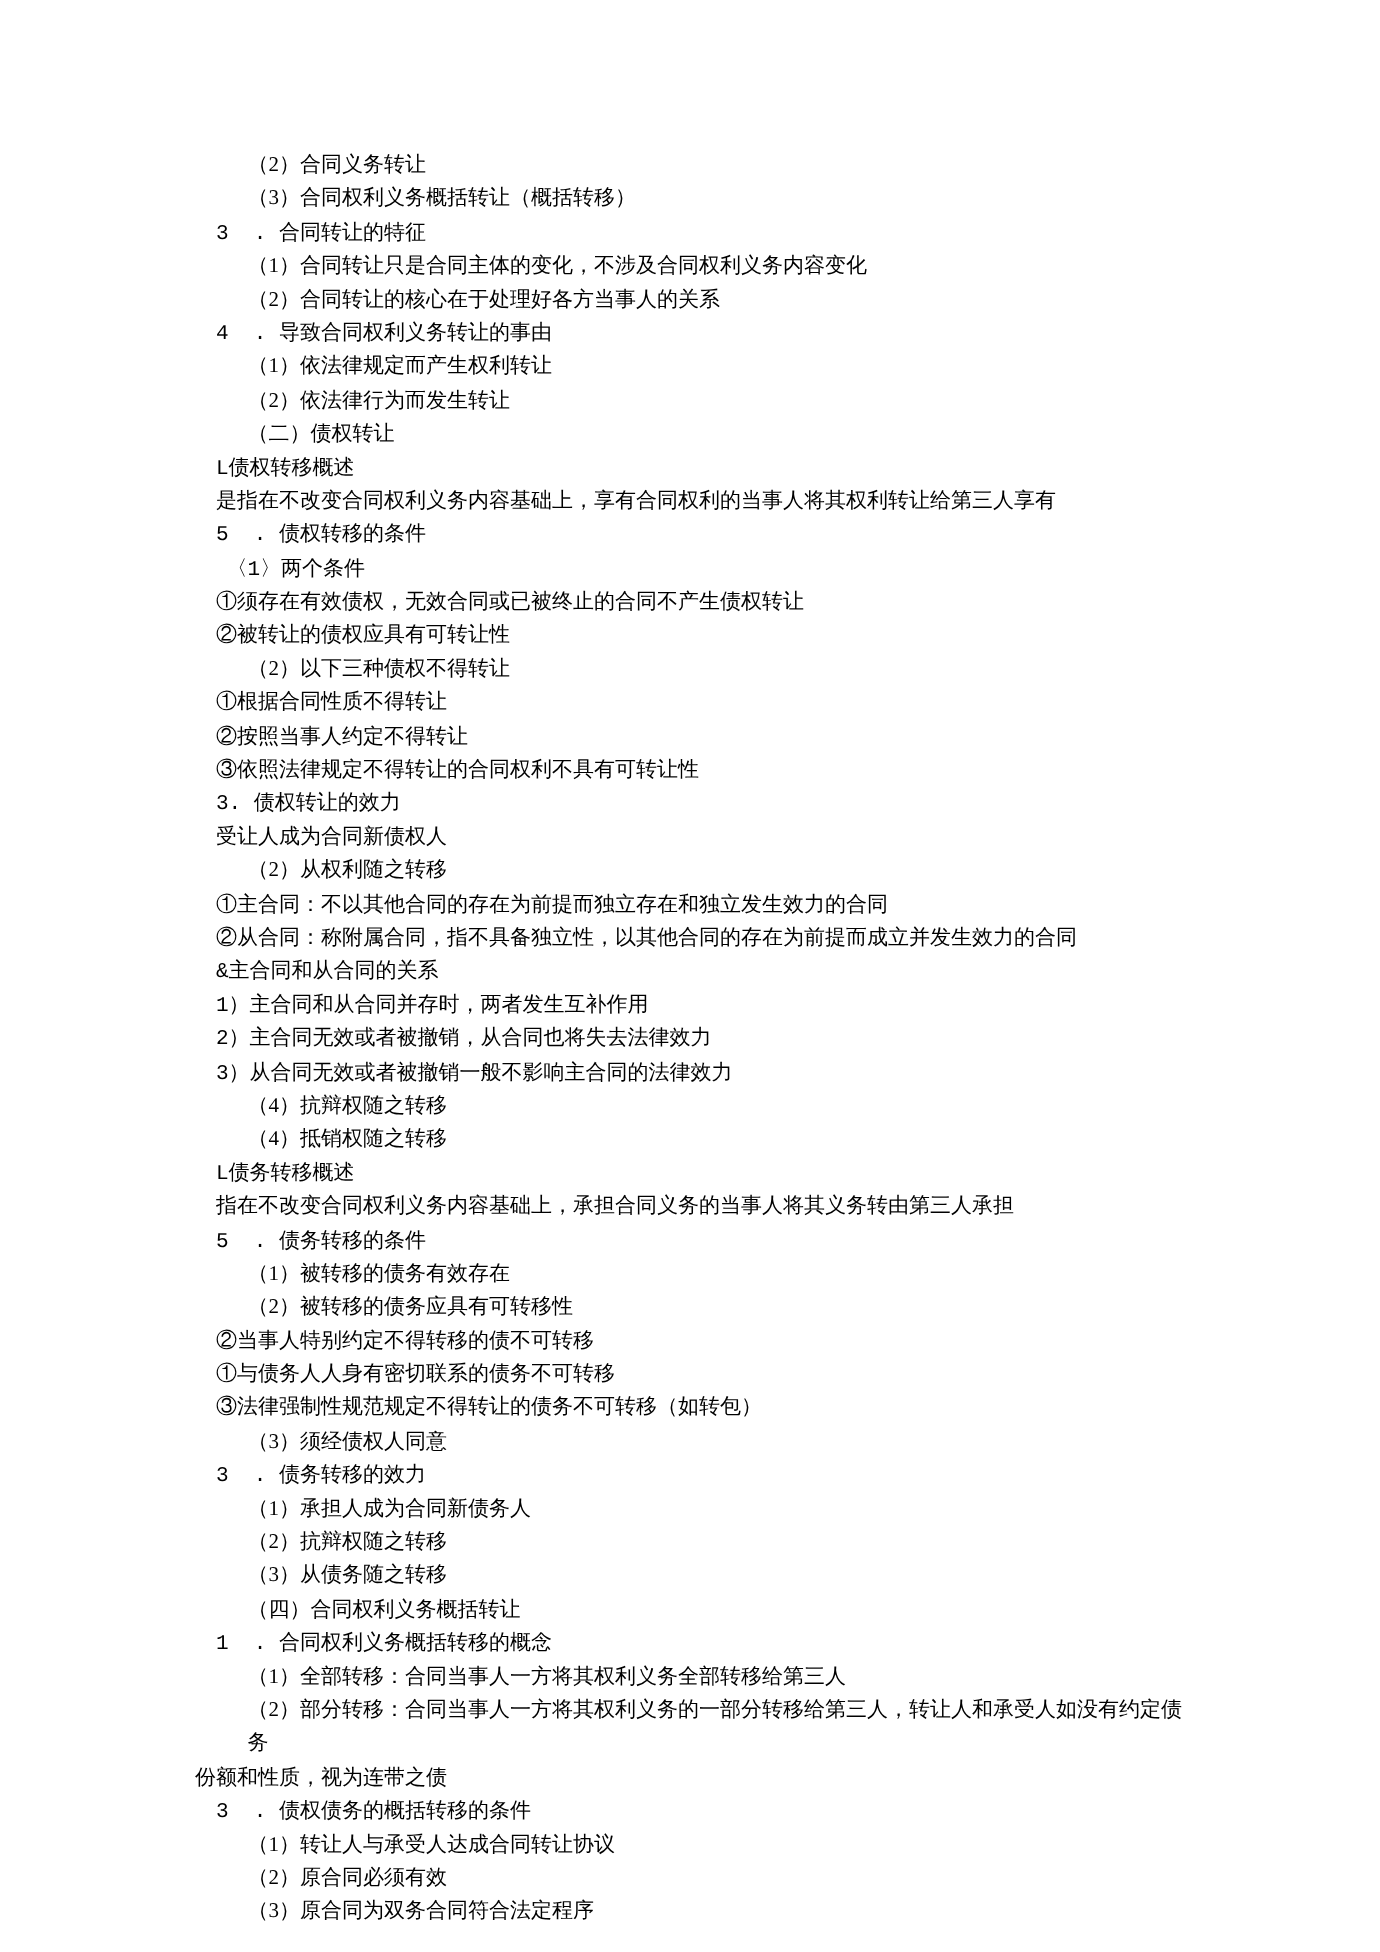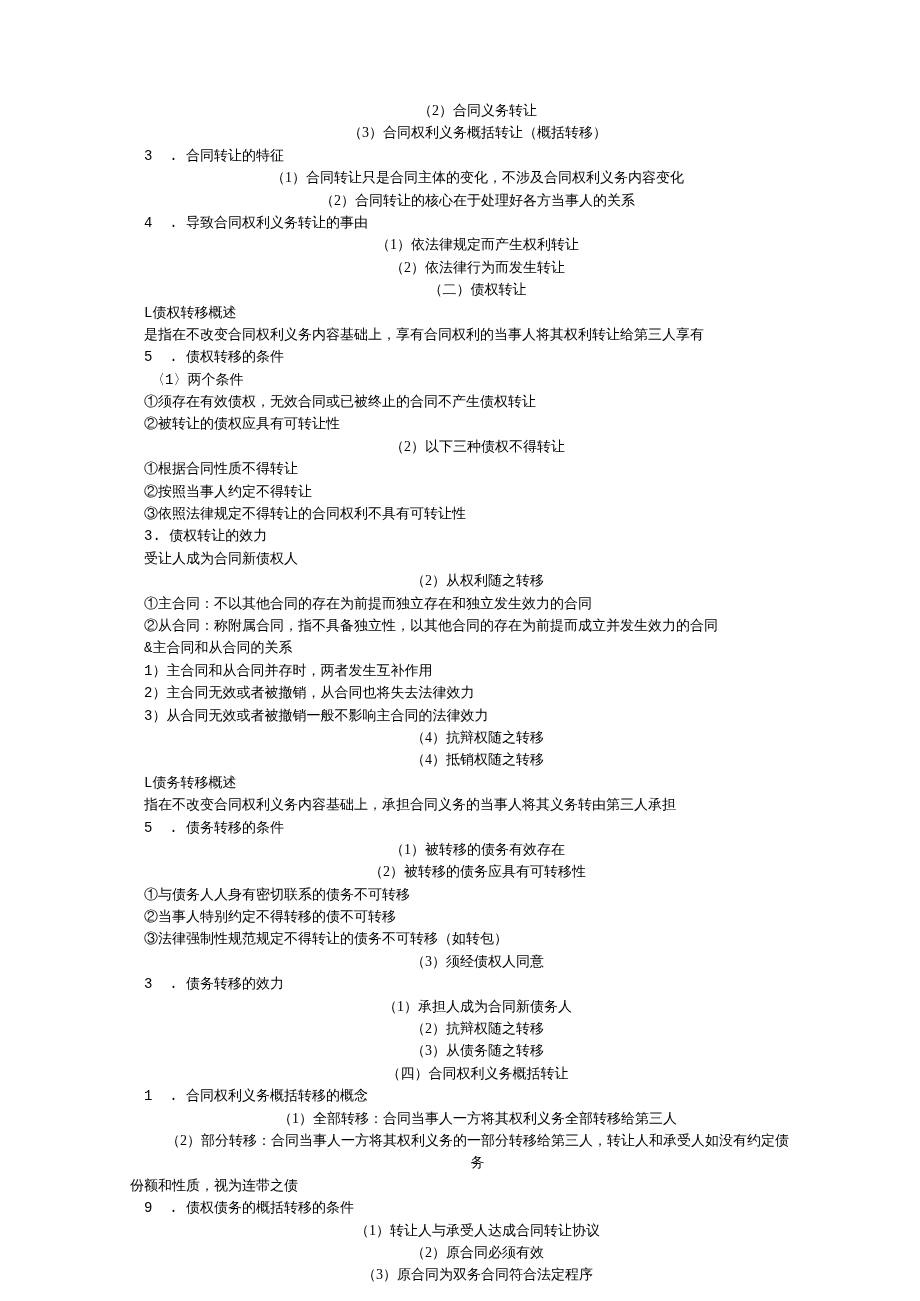--- a/index.html
+++ b/index.html
@@ -10,21 +10,21 @@
       color: #000;
       margin: 0;
       padding: 100px 130px 60px 130px;
       width: 920px;
       box-sizing: border-box;
     }
     .line {
       white-space: pre-wrap;
       margin: 0;
     }
-    .i1 { padding-left: 2.5em; text-align: center; }
+    .i1 { padding-left: 2.5em; }
     .i2 { padding-left: 1em; font-family: Liberation Mono, monospace; }
     .i4 { padding-left: 1.5em; font-family: Liberation Mono, monospace; }
   </style>
 </head>
 <body>
 
 <div id="content">
     <p class="line i1">（2）合同义务转让</p>
     <p class="line i1">（3）合同权利义务概括转让（概括转移）</p>
     <p class="line i2">3  . 合同转让的特征</p>
@@ -53,30 +53,30 @@
     <p class="line i2">1）主合同和从合同并存时，两者发生互补作用</p>
     <p class="line i2">2）主合同无效或者被撤销，从合同也将失去法律效力</p>
     <p class="line i2">3）从合同无效或者被撤销一般不影响主合同的法律效力</p>
     <p class="line i1">（4）抗辩权随之转移</p>
     <p class="line i1">（4）抵销权随之转移</p>
     <p class="line i2">L债务转移概述</p>
     <p class="line i2">指在不改变合同权利义务内容基础上，承担合同义务的当事人将其义务转由第三人承担</p>
     <p class="line i2">5  . 债务转移的条件</p>
     <p class="line i1">（1）被转移的债务有效存在</p>
     <p class="line i1">（2）被转移的债务应具有可转移性</p>
+    <p class="line i2">②当事人特别约定不得转移的债不可转移</p>
     <p class="line i2">①与债务人人身有密切联系的债务不可转移</p>
-    <p class="line i2">②当事人特别约定不得转移的债不可转移</p>
     <p class="line i2">③法律强制性规范规定不得转让的债务不可转移（如转包）</p>
     <p class="line i1">（3）须经债权人同意</p>
     <p class="line i2">3  . 债务转移的效力</p>
     <p class="line i1">（1）承担人成为合同新债务人</p>
     <p class="line i1">（2）抗辩权随之转移</p>
     <p class="line i1">（3）从债务随之转移</p>
     <p class="line i1">（四）合同权利义务概括转让</p>
     <p class="line i2">1  . 合同权利义务概括转移的概念</p>
     <p class="line i1">（1）全部转移：合同当事人一方将其权利义务全部转移给第三人</p>
     <p class="line i1">（2）部分转移：合同当事人一方将其权利义务的一部分转移给第三人，转让人和承受人如没有约定债   务</p>
     <p class="line ">份额和性质，视为连带之债</p>
-    <p class="line i2">9  . 债权债务的概括转移的条件</p>
+    <p class="line i2">3  . 债权债务的概括转移的条件</p>
     <p class="line i1">（1）转让人与承受人达成合同转让协议</p>
     <p class="line i1">（2）原合同必须有效</p>
     <p class="line i1">（3）原合同为双务合同符合法定程序</p>
   </div>
 
 </body></html>

